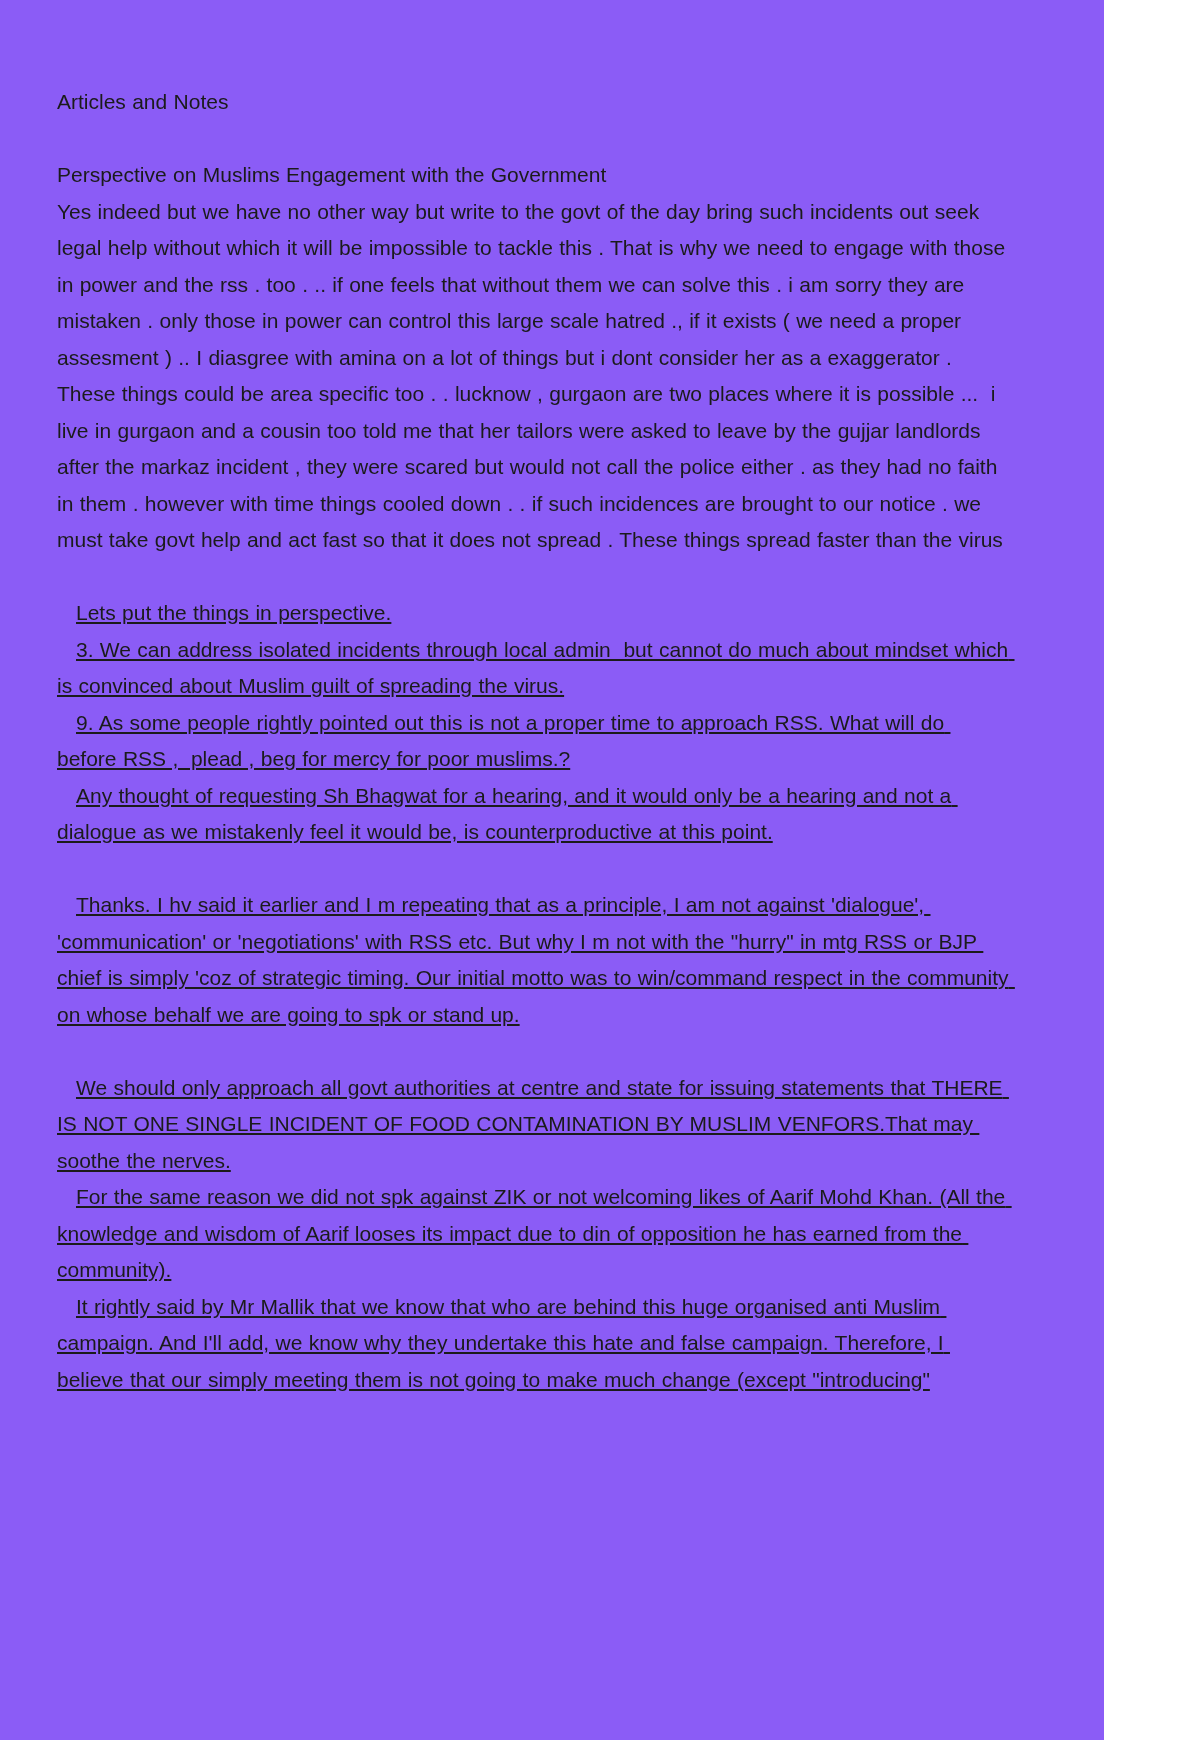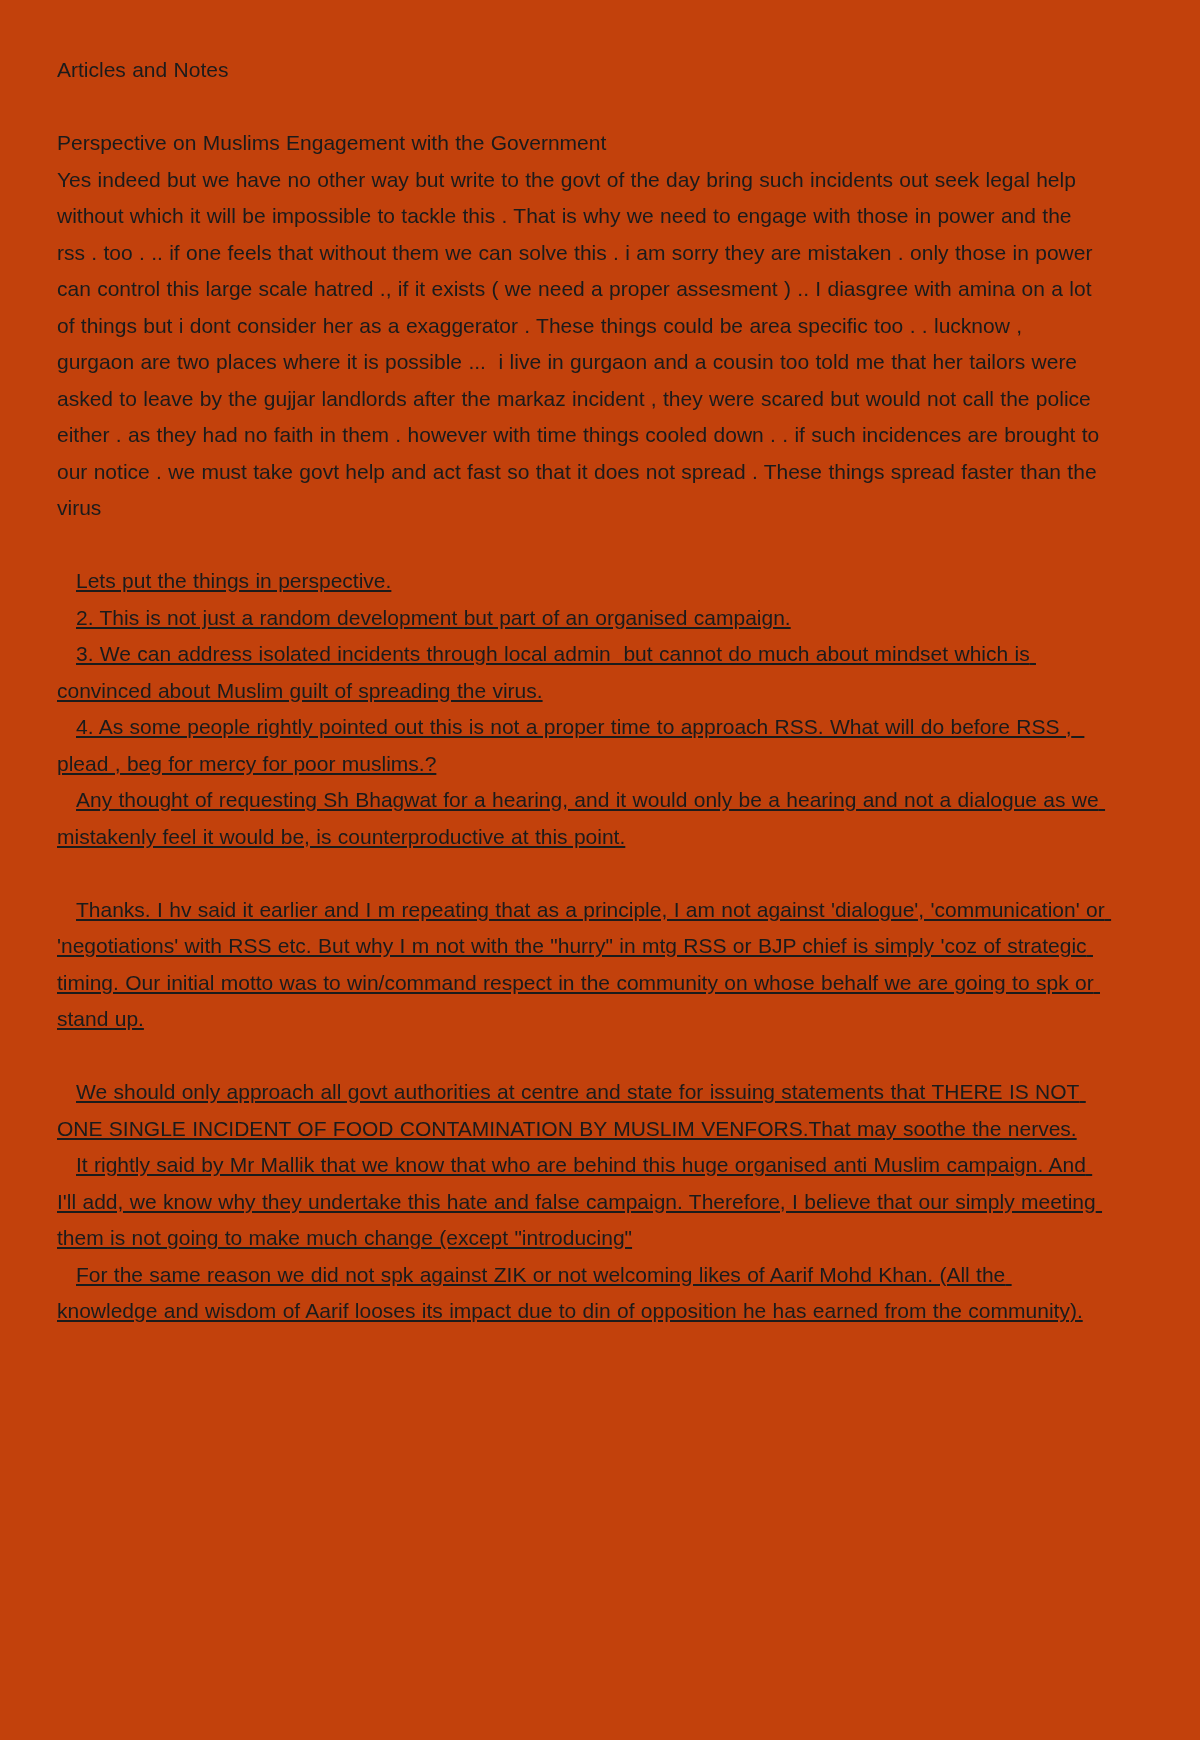--- a/index.html
+++ b/index.html
@@ -8,24 +8,24 @@
     background: #ffffff;
   }
   body {
     width: 1200px;
     height: 1740px;
     font-family: "Liberation Sans", "DejaVu Sans", sans-serif;
     color: #1b1b1b;
   }
   .page {
     box-sizing: border-box;
-    width: 1200px;
+    width: 1104px;
     min-height: 1740px;
-    padding: 52px 95px 0 57px;
-    background: #c2410c;
+    padding: 84px 95px 0 57px;
+    background: #8b5cf6;
     overflow: hidden;
   }
   .line, .para {
     margin: 0;
     font-size: 21px;
     line-height: 36.5px;
     font-weight: 400;
     white-space: pre-wrap;
     word-spacing: 0.5px;
   }
@@ -39,32 +39,31 @@
 
   <p class="line">Articles and Notes</p>
 
   <p class="line gap">Perspective on Muslims Engagement with the Government</p>
 
   <p class="para">Yes indeed but we have no other way but write to the govt of the day bring such incidents out seek legal help without which it will be impossible to tackle this . That is why we need to engage with those in power and the rss . too . .. if one feels that without them we can solve this . i am sorry they are mistaken . only those in power can control this large scale hatred ., if it exists ( we need a proper assesment ) .. I diasgree with amina on a lot of things but i dont consider her as a exaggerator . These things could be area specific too . . lucknow , gurgaon are two places where it is possible ...  i live in gurgaon and a cousin too told me that her tailors were asked to leave by the gujjar landlords after the markaz incident , they were scared but would not call the police either . as they had no faith in them . however with time things cooled down . . if such incidences are brought to our notice . we must take govt help and act fast so that it does not spread . These things spread faster than the virus</p>
 
   <p class="para gap indent">Lets put the things in perspective.</p>
 
 
-  <p class="para indent">2. This is not just a random development but part of an organised campaign.</p>
 
   <p class="para indent">3. We can address isolated incidents through local admin  but cannot do much about mindset which is convinced about Muslim guilt of spreading the virus.</p>
 
 
 
-  <p class="para indent">4. As some people rightly pointed out this is not a proper time to approach RSS. What will do before RSS ,  plead , beg for mercy for poor muslims.?</p>
+  <p class="para indent">9. As some people rightly pointed out this is not a proper time to approach RSS. What will do before RSS ,  plead , beg for mercy for poor muslims.?</p>
 
 
   <p class="para indent">Any thought of requesting Sh Bhagwat for a hearing, and it would only be a hearing and not a dialogue as we mistakenly feel it would be, is counterproductive at this point.</p>
 
   <p class="para gap indent">Thanks. I hv said it earlier and I m repeating that as a principle, I am not against 'dialogue', 'communication' or 'negotiations' with RSS etc. But why I m not with the "hurry" in mtg RSS or BJP chief is simply 'coz of strategic timing. Our initial motto was to win/command respect in the community on whose behalf we are going to spk or stand up.</p>
 
   <p class="para gap indent">We should only approach all govt authorities at centre and state for issuing statements that THERE IS NOT ONE SINGLE INCIDENT OF FOOD CONTAMINATION BY MUSLIM VENFORS.That may soothe the nerves.</p>
 
+  <p class="para indent">For the same reason we did not spk against ZIK or not welcoming likes of Aarif Mohd Khan. (All the knowledge and wisdom of Aarif looses its impact due to din of opposition he has earned from the community).</p>
+
   <p class="para indent">It rightly said by Mr Mallik that we know that who are behind this huge organised anti Muslim campaign. And I'll add, we know why they undertake this hate and false campaign. Therefore, I believe that our simply meeting them is not going to make much change (except "introducing"</p>
-
-  <p class="para indent">For the same reason we did not spk against ZIK or not welcoming likes of Aarif Mohd Khan. (All the knowledge and wisdom of Aarif looses its impact due to din of opposition he has earned from the community).</p>
 
 </div>
 
 </body></html>

